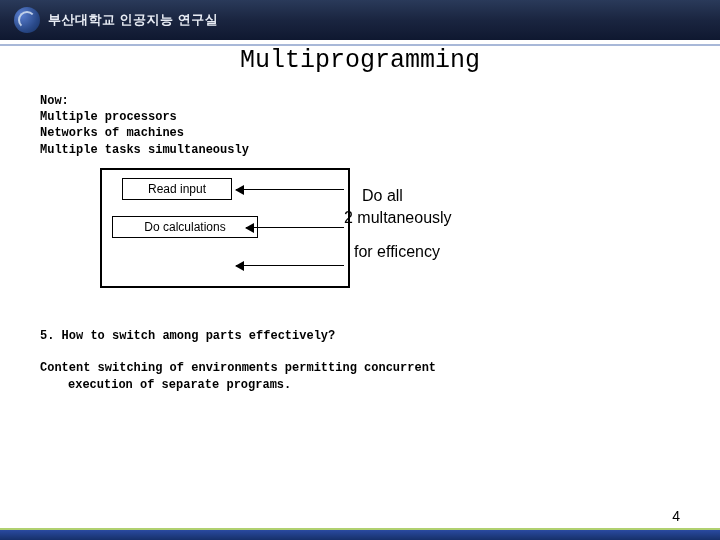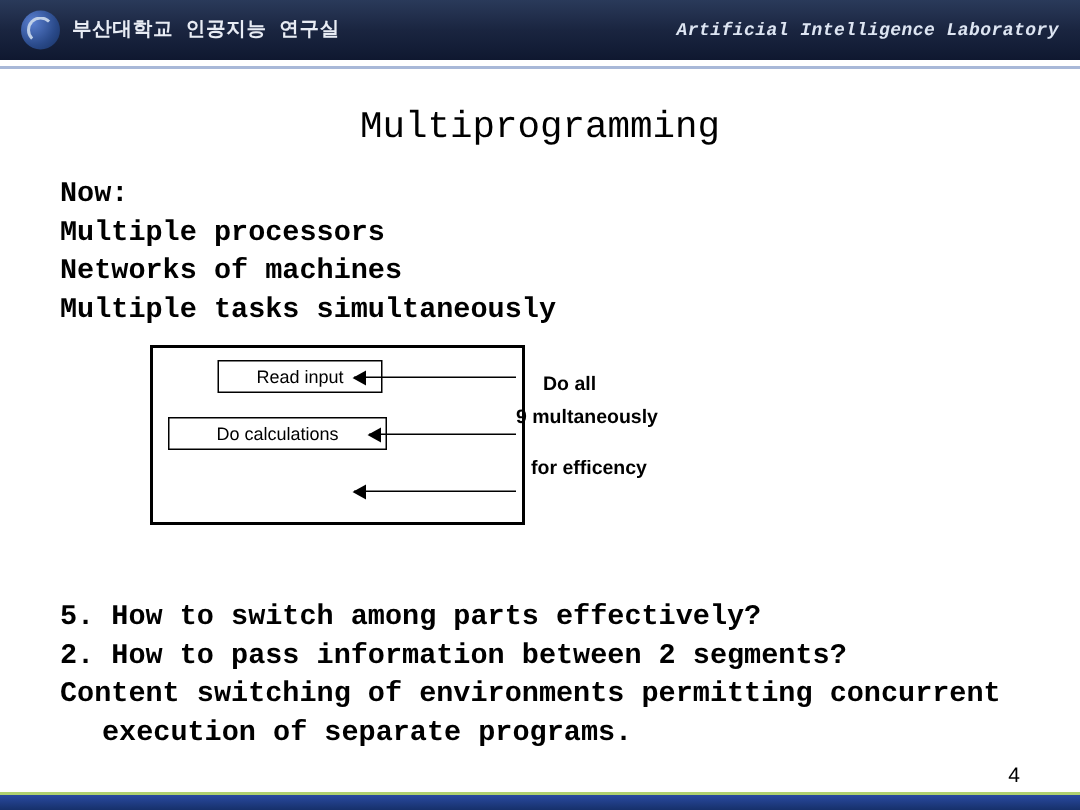--- a/index.html
+++ b/index.html
@@ -15,21 +15,20 @@
   .header {
     width: 100%;
     height: 40px;
     background: linear-gradient(to bottom, #2a3a5a 0%, #1a2540 50%, #0f1830 100%);
     display: flex;
     align-items: center;
     justify-content: space-between;
     padding: 0 14px;
     box-sizing: border-box;
     color: #e8ecf4;
-    font-family: Liberation Mono, monospace;
   }
   .header-left {
     display: flex;
     align-items: center;
     gap: 8px;
   }
   .logo-circle {
     width: 26px;
     height: 26px;
     border-radius: 50%;
@@ -74,34 +73,34 @@
   .header-sep {
     height: 4px;
     background: #fff;
   }
   .header-line {
     height: 2px;
     background: #a8b8d8;
   }
 
   .slide-body {
-    padding: 24px 40px 0 40px;
+    padding: 0 40px 0 40px;
     box-sizing: border-box;
   }
   .slide-title {
     text-align: center;
     font-family: "Courier New", Courier, monospace;
     font-size: 25px;
     margin: 0 0 18px 0;
     font-weight: normal;
     color: #000;
   }
   .mono-block {
     font-family: "Courier New", Courier, monospace;
-    font-size: 19px;
+    font-size: 12px;
     font-weight: bold;
     line-height: 1.35;
     color: #000;
     white-space: pre;
     margin-bottom: 10px;
   }
   .mono-block.wrap {
     white-space: normal;
   }
   .mono-block .indent {
@@ -133,24 +132,23 @@
     display: flex;
     align-items: center;
     justify-content: center;
     box-sizing: border-box;
     padding: 0 4px;
     white-space: nowrap;
   }
   .d-side {
     position: absolute;
     font-family: Arial, sans-serif;
-    font-size: 13px;
+    font-size: 16px;
     line-height: 1.25;
     color: #000;
-    font-weight: bold;
   }
   .d-arrow {
     position: absolute;
     background: #000;
     height: 1.5px;
   }
   .d-arrow::before {
     content: "";
     position: absolute;
     left: -1px;
@@ -189,51 +187,50 @@
 </head>
 <body>
 
 <div class="header">
   <div class="header-left">
     <div class="logo-circle"></div>
     <div class="header-title">
       <span class="header-title-main">부산대학교 인공지능 연구실</span>
     </div>
   </div>
-  <div class="header-right">Artificial Intelligence Laboratory</div>
 </div>
 <div class="header-sep"></div>
 <div class="header-line"></div>
 
 <div class="slide-body">
   <h1 class="slide-title">Multiprogramming</h1>
 
   <div class="mono-block">Now:
 Multiple processors
 Networks of machines
 Multiple tasks simultaneously</div>
 
   <div class="diagram-wrap">
     <div class="diagram-frame"></div>
 
-    <div class="d-box" style="left:22px; top:10px; width:110px; height:22px;margin-left:23px;">Read input</div>
+    <div class="d-box" style="left:22px; top:10px; width:110px; height:22px;">Read input</div>
     <div class="d-box" style="left:12px; top:48px; width:146px; height:22px;">Do calculations</div>
 
     <div class="d-arrow" style="left:136px; top:21px; width:108px;"></div>
     <div class="d-arrow" style="left:146px; top:59px; width:98px;"></div>
     <div class="d-arrow" style="left:136px; top:97px; width:108px;"></div>
 
     <div class="d-side" style="left:262px; top:18px;">Do all</div>
-    <div class="d-side" style="left:244px; top:40px;">9 multaneously</div>
+    <div class="d-side" style="left:244px; top:40px;">2 multaneously</div>
     <div class="d-side" style="left:254px; top:74px;">for efficency</div>
   </div>
 
   <div class="mono-block wrap">
     <br>
     <span>5. How to switch among parts effectively?</span><br>
-    <span>2. How to pass information between 2 segments?</span><br>
+    <br>
     <span>Content switching of environments permitting concurrent</span><br>
     <span class="indent">execution of separate programs.</span>
   </div>
 </div>
 
 <div class="page-num">4</div>
 <div class="footer-bar"></div>
 
 </body></html>

